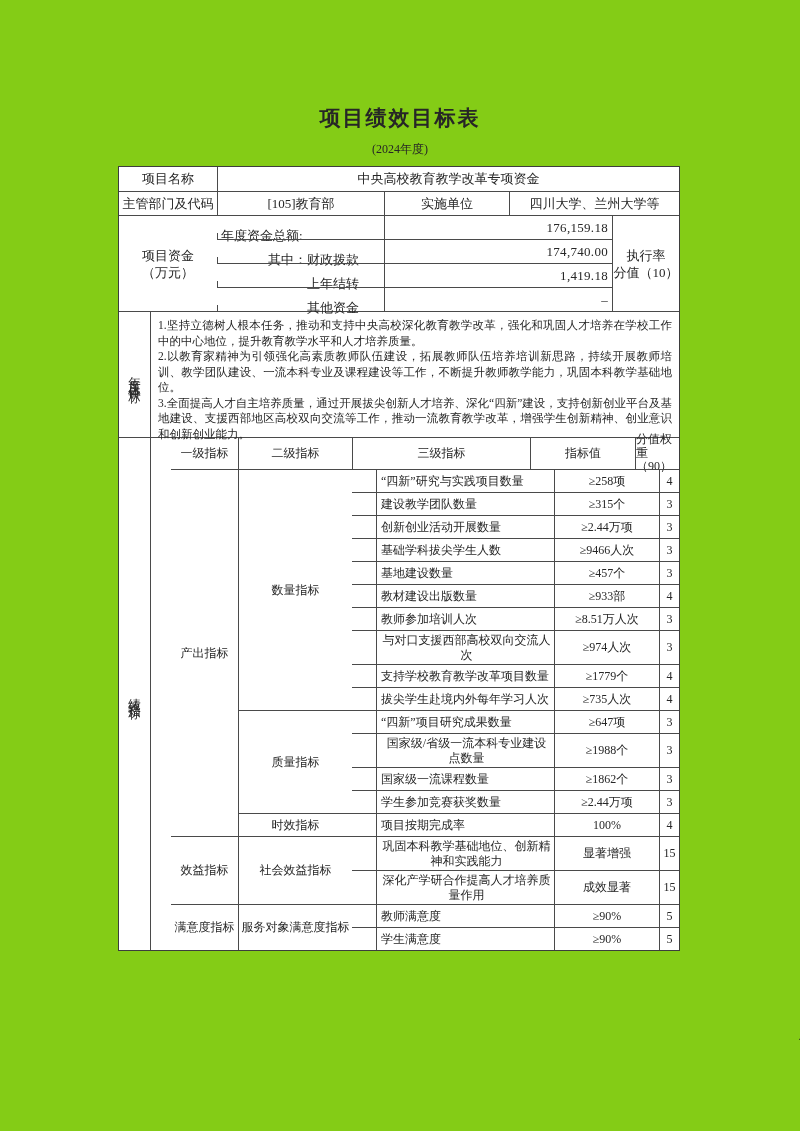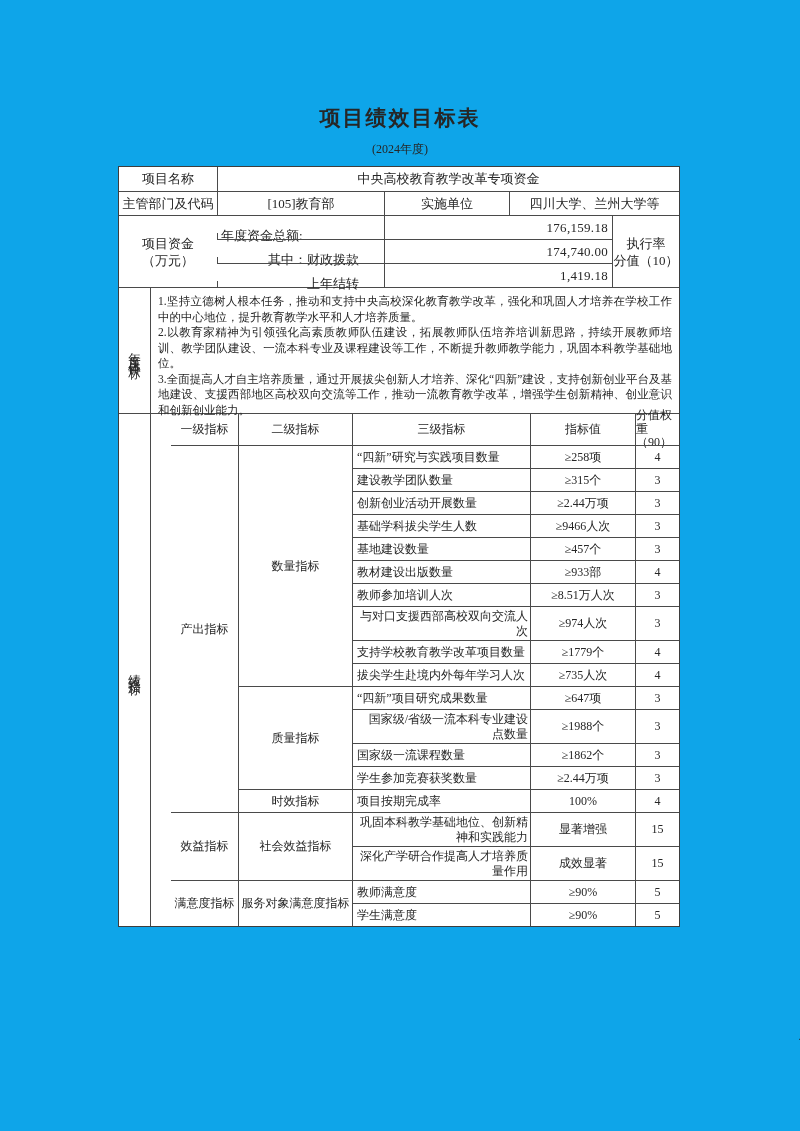--- a/index.html
+++ b/index.html
@@ -1,18 +1,18 @@
 <!DOCTYPE html>
 <html><head>
 <meta charset="utf-8">
 <style>
   :root { --bc:#4a4a4a; --tc:#262626; }
   html,body { margin:0; padding:0; background:#ffffff; }
   .doc {
-    position:relative; width:800px; height:1131px; background:#0ea5e9;
+    position:relative; width:800px; height:1131px; background:#84cc16;
     font-family:"Liberation Serif","DejaVu Serif",serif; color:var(--tc);
     overflow:hidden;
   }
   .title {
     position:absolute; top:104px; left:0; width:100%;
     text-align:center; font-size:21px; font-weight:bold; letter-spacing:2px;
     font-family:"Liberation Sans","DejaVu Sans",sans-serif;
   }
   .subtitle { position:absolute; top:141px; left:0; width:100%; text-align:center; font-size:12px; }
   .pageno { position:absolute; top:1030px; left:12px; width:100%; text-align:right; font-size:13px; }
@@ -60,21 +60,21 @@
   .icol { flex:1; display:flex; flex-direction:column; border-left:1px solid var(--bc); font-size:12px; min-width:0;padding-left:20px; }
   .hrow { display:flex; height:31px; }
   .hcell { line-height:13.5px; }
   .igroup { display:flex; border-top:1px solid var(--bc); }
   .gsubs { flex:1; display:flex; flex-direction:column; min-width:0; }
   .sgroup { display:flex; }
   .sgroup + .sgroup { border-top:1px solid var(--bc); }
   .srows { flex:1; display:flex; flex-direction:column; min-width:0; }
   .irow { display:flex; min-height:22px; }
   .irow + .irow { border-top:1px solid var(--bc); }
-  .iname { padding:2px 2px 2px 4px; line-height:14.5px; text-align:right; }
+  .iname { padding:2px 2px 2px 4px; line-height:14.5px; text-align:center;margin-left:24px; }
   .ival, .iwt { line-height:14.5px; }
 </style>
 </head>
 <body>
 
 <div class="doc">
 
   <div class="title">项目绩效目标表</div>
   <div class="subtitle">(2024年度)</div>
 
@@ -101,20 +101,24 @@
           <div class="c w167 flabel left bl">年度资金总额:</div>
           <div class="c fill fval bl">176,159.18</div>
         </div>
         <div class="frow">
           <div class="c w167 flabel bl">其中：财政拨款</div>
           <div class="c fill fval bl">174,740.00</div>
         </div>
         <div class="frow">
           <div class="c w167 flabel bl">上年结转</div>
           <div class="c fill fval bl">1,419.18</div>
+        </div>
+        <div class="frow">
+          <div class="c w167 flabel bl">其他资金</div>
+          <div class="c fill fval bl">–</div>
         </div>
       </div>
       <div class="c w67 center two-line bl">
         <span><span>执行率</span><br><span>分值（10）</span></span>
       </div>
     </div>
 
     <div class="sec" style="height:125px;">
       <div class="c w31 vcell">
         <span class="vert">年度总体目标</span>

